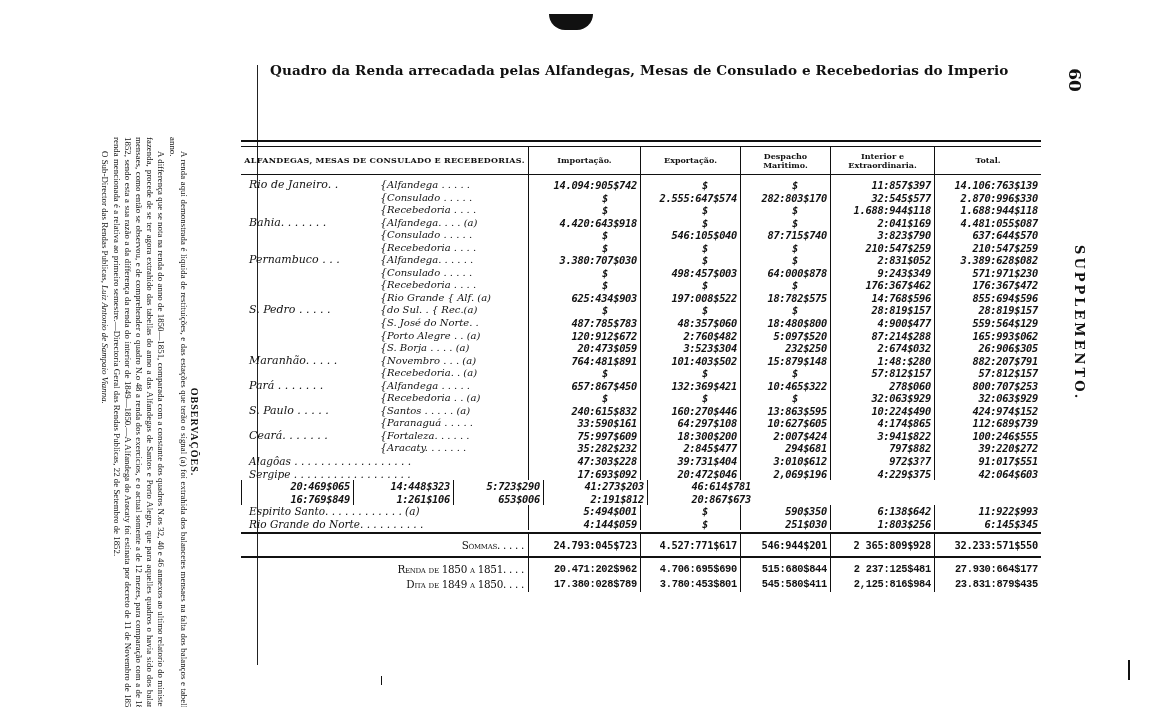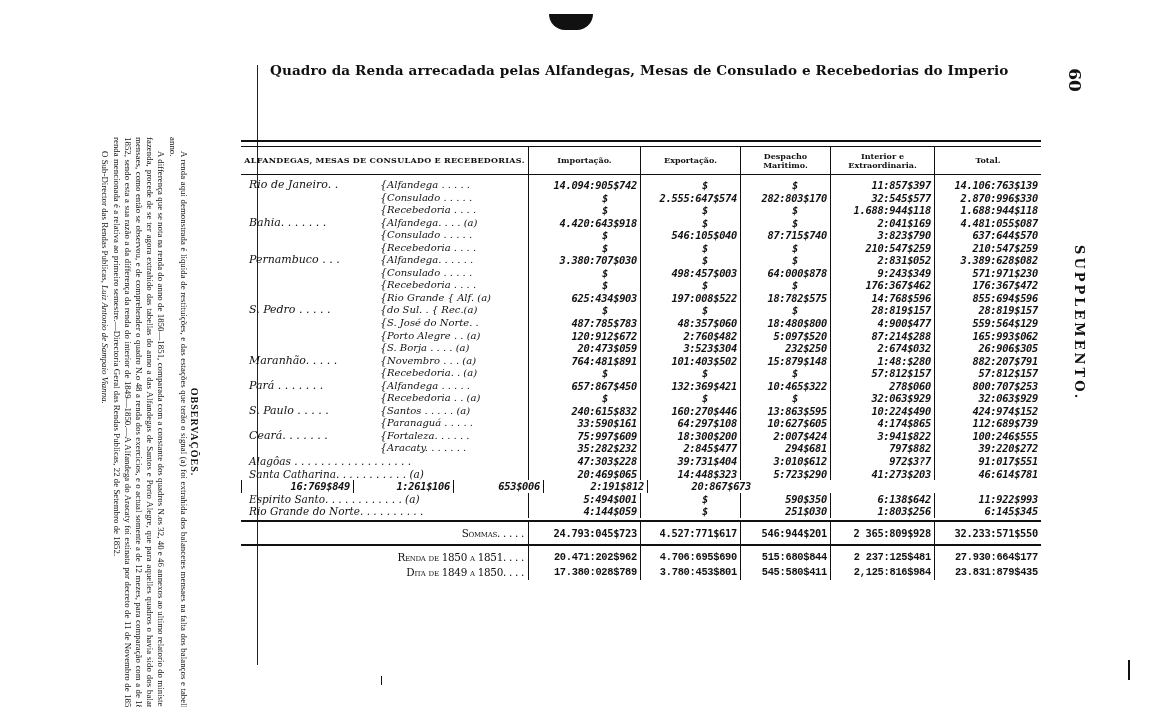--- a/index.html
+++ b/index.html
@@ -393,22 +393,29 @@
           <span class="single">Alagôas . . . . . . . . . . . . . . . . . .</span>
         </div>
         <div class="c1">47:303$228</div>
         <div class="c2">39:731$404</div>
         <div class="c3">3:010$612</div>
         <div class="c4">972$3?7</div>
         <div class="c5">91:017$551</div>
       </div>
       <div class="row">
         <div class="c0 lab">
-          <span class="single">Santa Catharina. . . . . . . . . . . (a)</span>
-        </div>
+          <span class="single">Sergipe . . . . . . . . . . . . . . . . . .</span>
+        </div>
+        <div class="c1">17:693$092</div>
+        <div class="c2">20:472$046</div>
+        <div class="c3">2,069$196</div>
+        <div class="c4">4:229$375</div>
+        <div class="c5">42:064$603</div>
+      </div>
+      <div class="row">
         <div class="c1">20:469$065</div>
         <div class="c2">14:448$323</div>
         <div class="c3">5:723$290</div>
         <div class="c4">41:273$203</div>
         <div class="c5">46:614$781</div>
       </div>
       <div class="row">
         <div class="c1">16:769$849</div>
         <div class="c2">1:261$106</div>
         <div class="c3">653$006</div>

